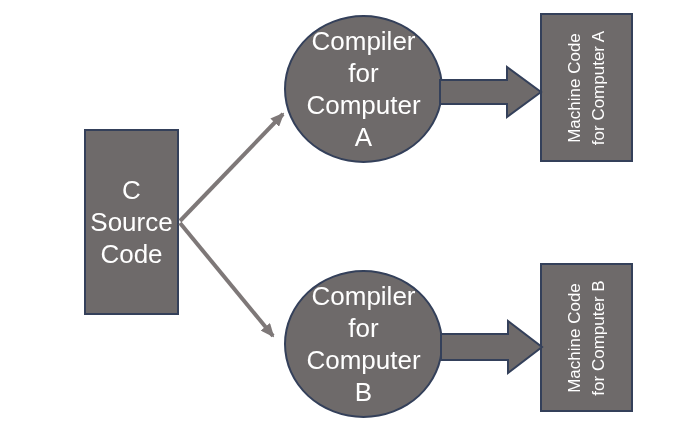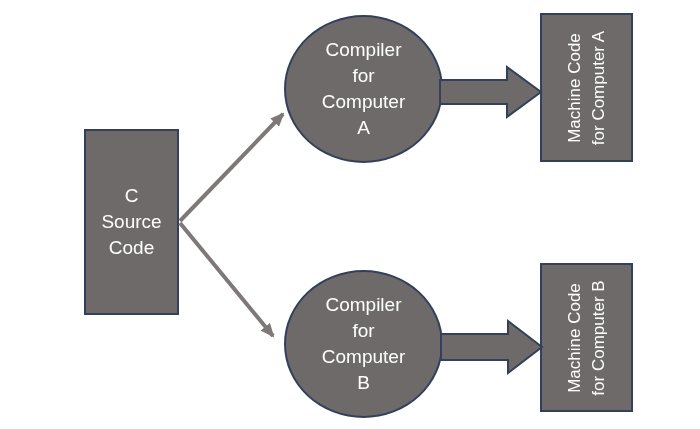--- a/index.html
+++ b/index.html
@@ -26,22 +26,22 @@
     background: var(--shape-fill);
     border: 2px solid var(--shape-border);
     display: flex;
     align-items: center;
     justify-content: center;
     color: var(--label-text);
     text-align: center;
   }
   .node .label {
     white-space: pre-line;
-    font-size: 19px;
-    line-height: 26px;
+    font-size: 26px;
+    line-height: 32px;
   }
   .rect-source { left: 84px; top: 129px; width: 95px; height: 186px; }
   .ellipse { border-radius: 50%; }
   .ellipse-a { left: 284px; top: 15px;  width: 159px; height: 148px; }
   .ellipse-b { left: 284px; top: 270px; width: 159px; height: 148px; }
   .rect-machine-a { left: 540px; top: 13px;  width: 93px; height: 149px; }
   .rect-machine-b { left: 540px; top: 263px; width: 93px; height: 149px; }
   .rect-machine .label {
     position: absolute;
     left: 50%; top: 50%;

